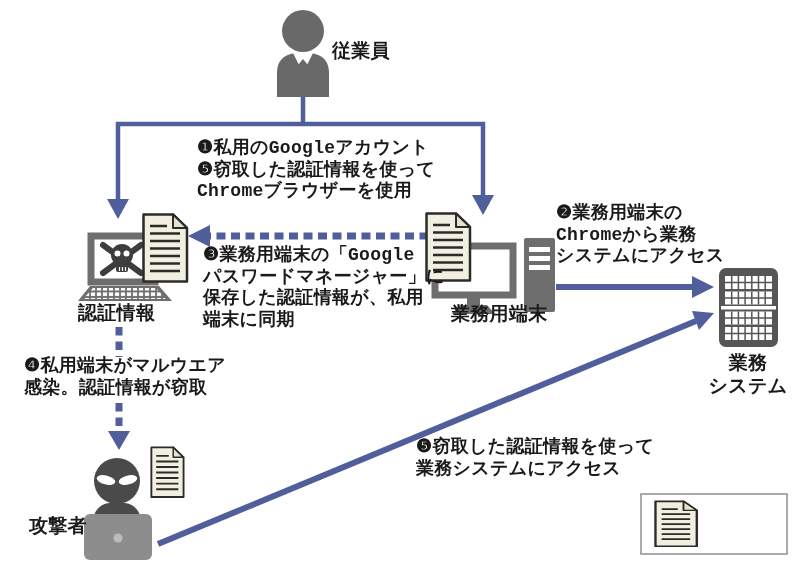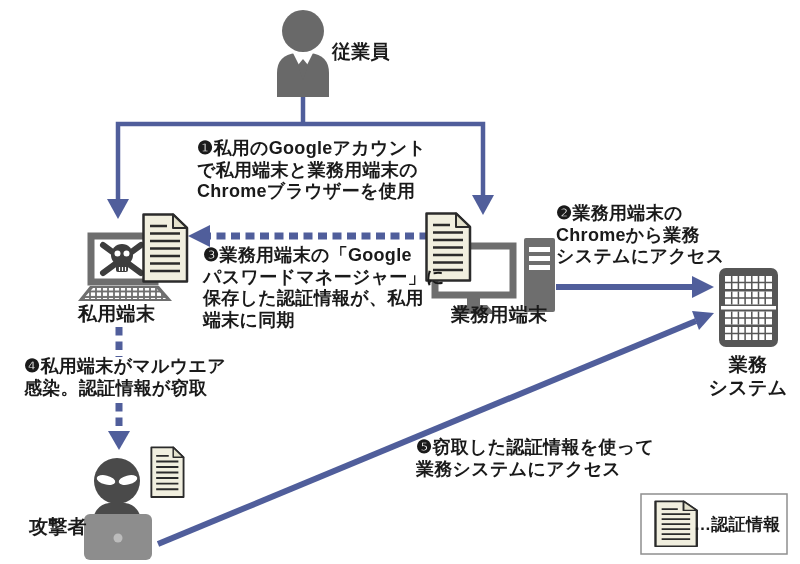--- a/index.html
+++ b/index.html
@@ -1,18 +1,18 @@
 <!DOCTYPE html>
 <html><head>
 <meta charset="utf-8">
 <style>
   html,body { margin:0; padding:0; background:#fff; }
   #canvas {
     position:relative; width:800px; height:564px; background:#fff; overflow:hidden;
-    font-family:Liberation Sans, sans-serif; color:#1a1a1a;
+    font-family:Liberation Mono, monospace; color:#1a1a1a;
   }
   #gfx { position:absolute; left:0; top:0; }
   .txt { position:absolute; white-space:pre-line; font-weight:600; letter-spacing:0.3px; }
   .step { font-size:18px; line-height:21.5px; }
   .node-label { font-size:19px; line-height:22px; }
   .center { text-align:center; }
   
   .flow   { stroke:#505e9b; fill:none; }
   .fhead  { fill:#505e9b; stroke:none; }
 </style>
@@ -128,41 +128,40 @@
 
     <g>
       <rect x="641" y="494" width="146" height="60" fill="#fff" stroke="#8f8f8f" stroke-width="1.5"></rect>
     </g>
     <use href="#doc" transform="translate(655,501) scale(0.95,0.67)"></use>
   </svg>
 
   <div class="txt node-label" style="left:332px; top:41px;">従業員</div>
 
   <div class="txt step" style="left:197px; top:138px;">❶私用のGoogleアカウント
-で私用端末と業務用端末の
+❺窃取した認証情報を使って
 Chromeブラウザーを使用</div>
 
   <div class="txt step" style="left:556px; top:203px;">❷業務用端末の
 Chromeから業務
 システムにアクセス</div>
 
   <div class="txt step" style="left:203px; top:245px;">❸業務用端末の「Google
 パスワードマネージャー」に
 保存した認証情報が、私用
 端末に同期</div>
 
   <div class="txt step" style="left:416px; top:437px;">❺窃取した認証情報を使って
 業務システムにアクセス</div>
 
   <div class="txt step" style="left:24px; top:356px;">❹私用端末がマルウエア
 感染。認証情報が窃取</div>
 
-  <div class="txt node-label" style="left:78px; top:303px;">私用端末</div>
+  <div class="txt node-label" style="left:78px; top:303px;">認証情報</div>
 
   <div class="txt node-label" style="left:451px; top:304px;">業務用端末</div>
 
   <div class="txt node-label center" style="left:703px; top:353px; width:90px; line-height:23px;">業務
 システム</div>
 
   <div class="txt node-label" style="left:29px; top:516px;">攻撃者</div>
 
-  <div class="txt" style="left:694px; top:513px; font-size:17px;">…認証情報</div>
 </div>
 
 </body></html>

